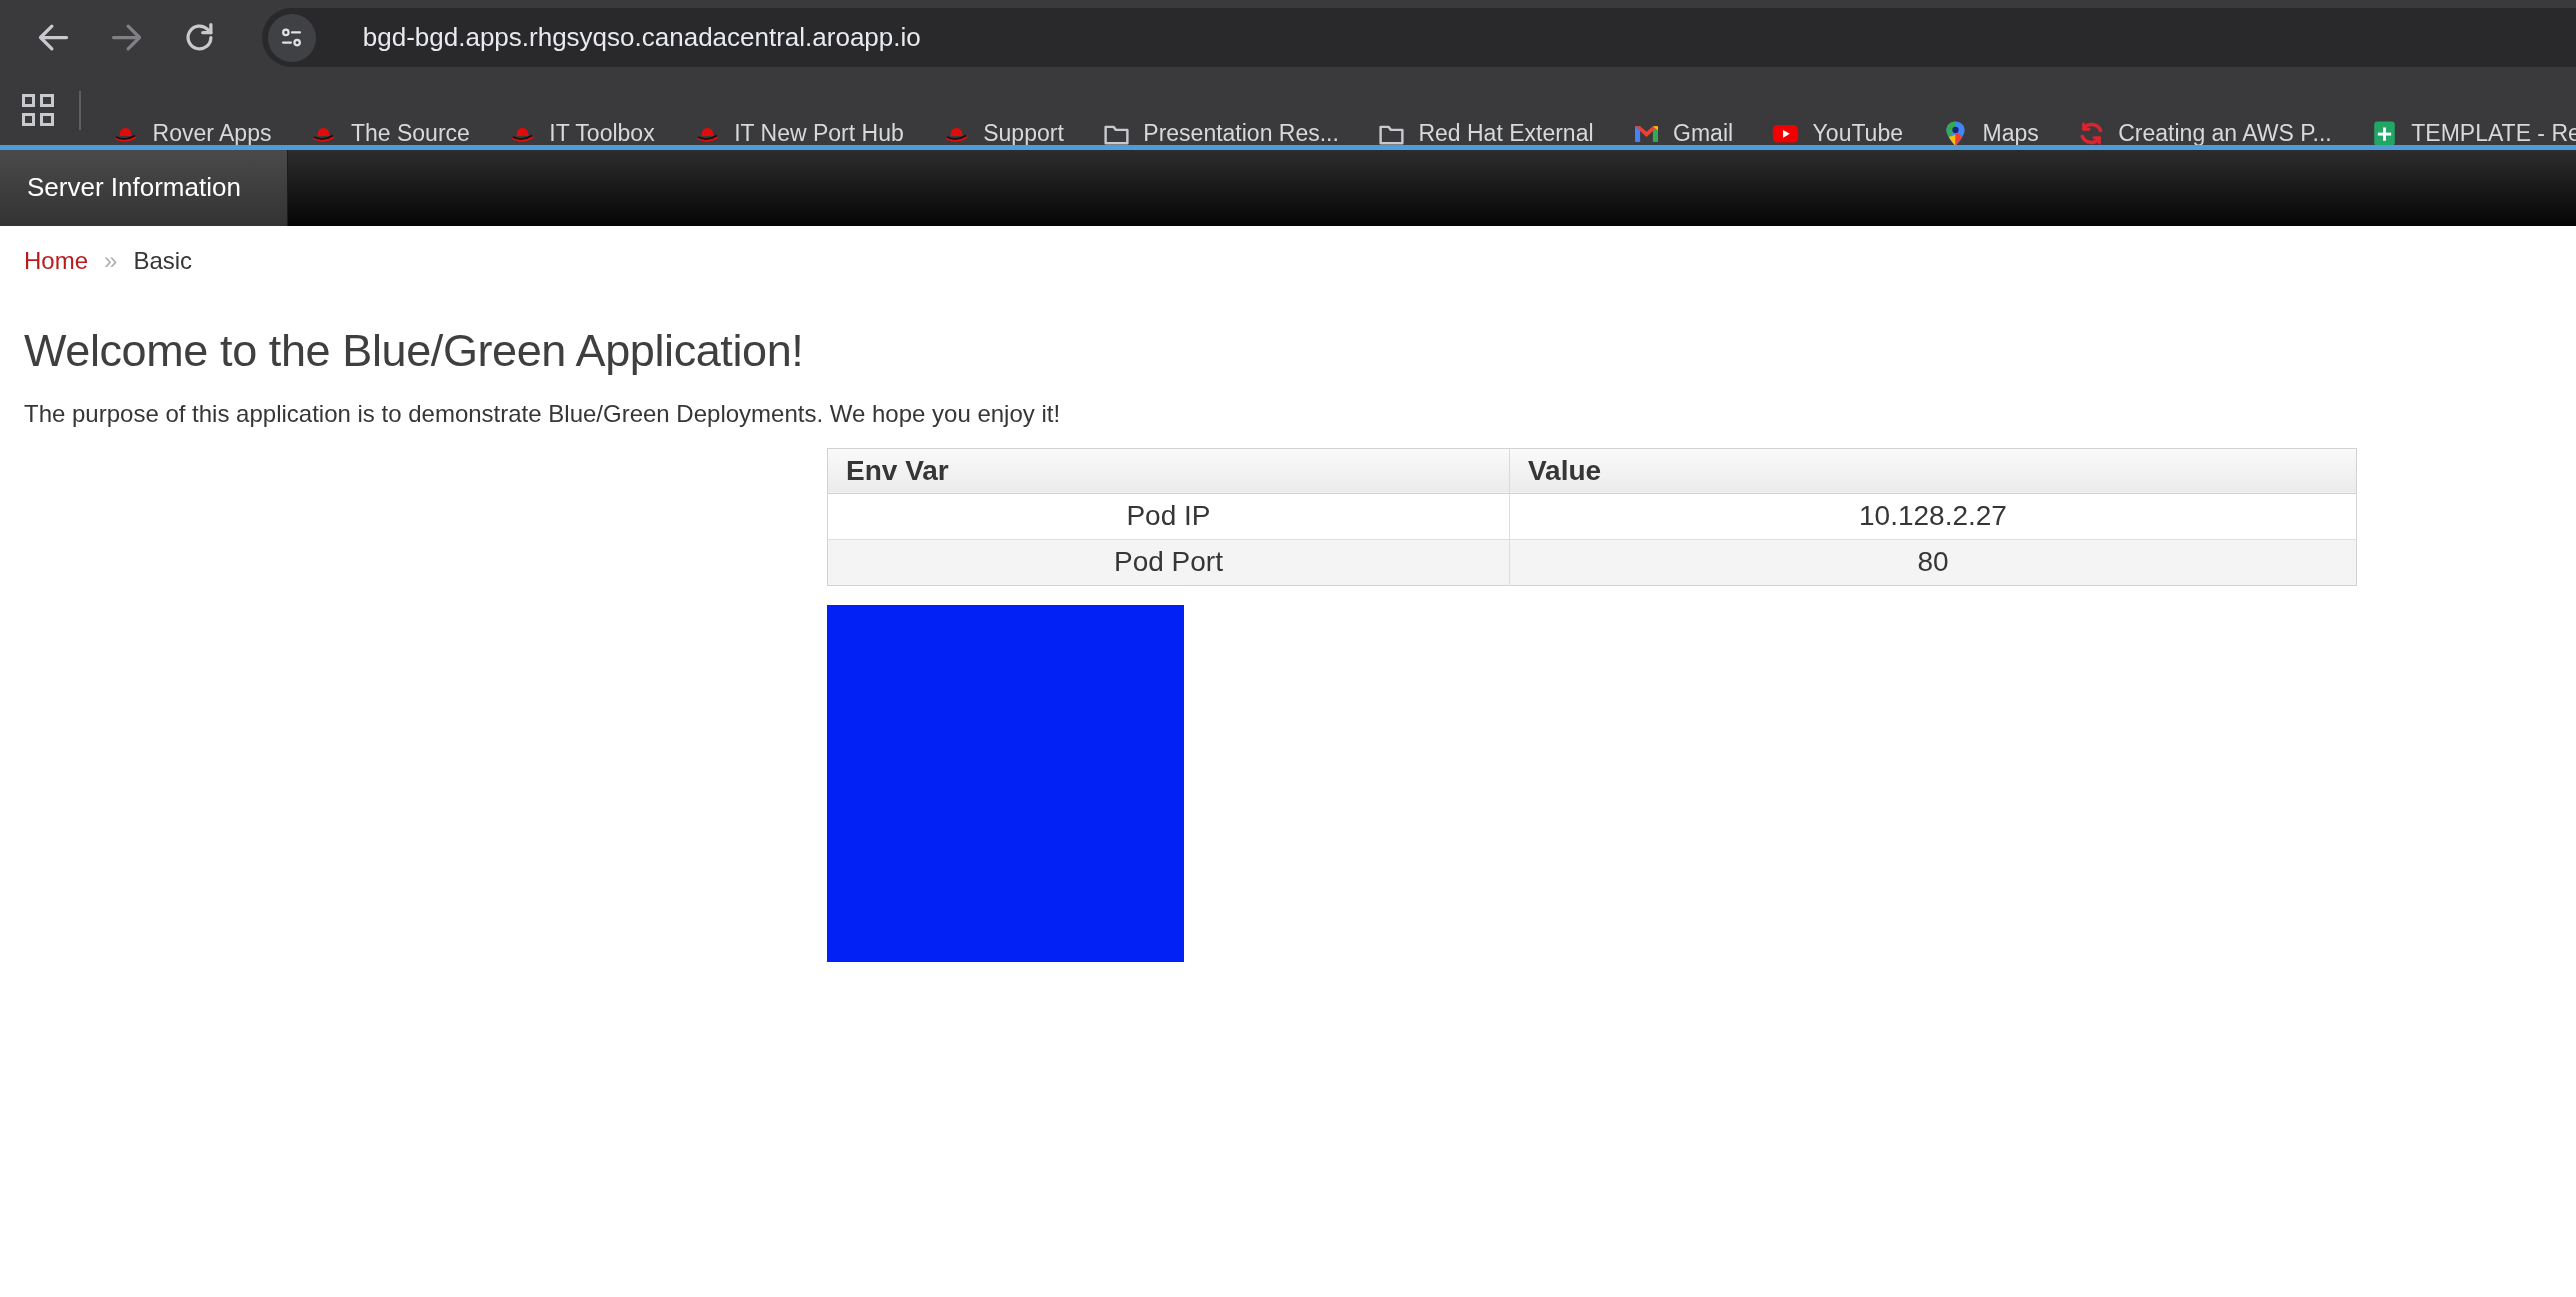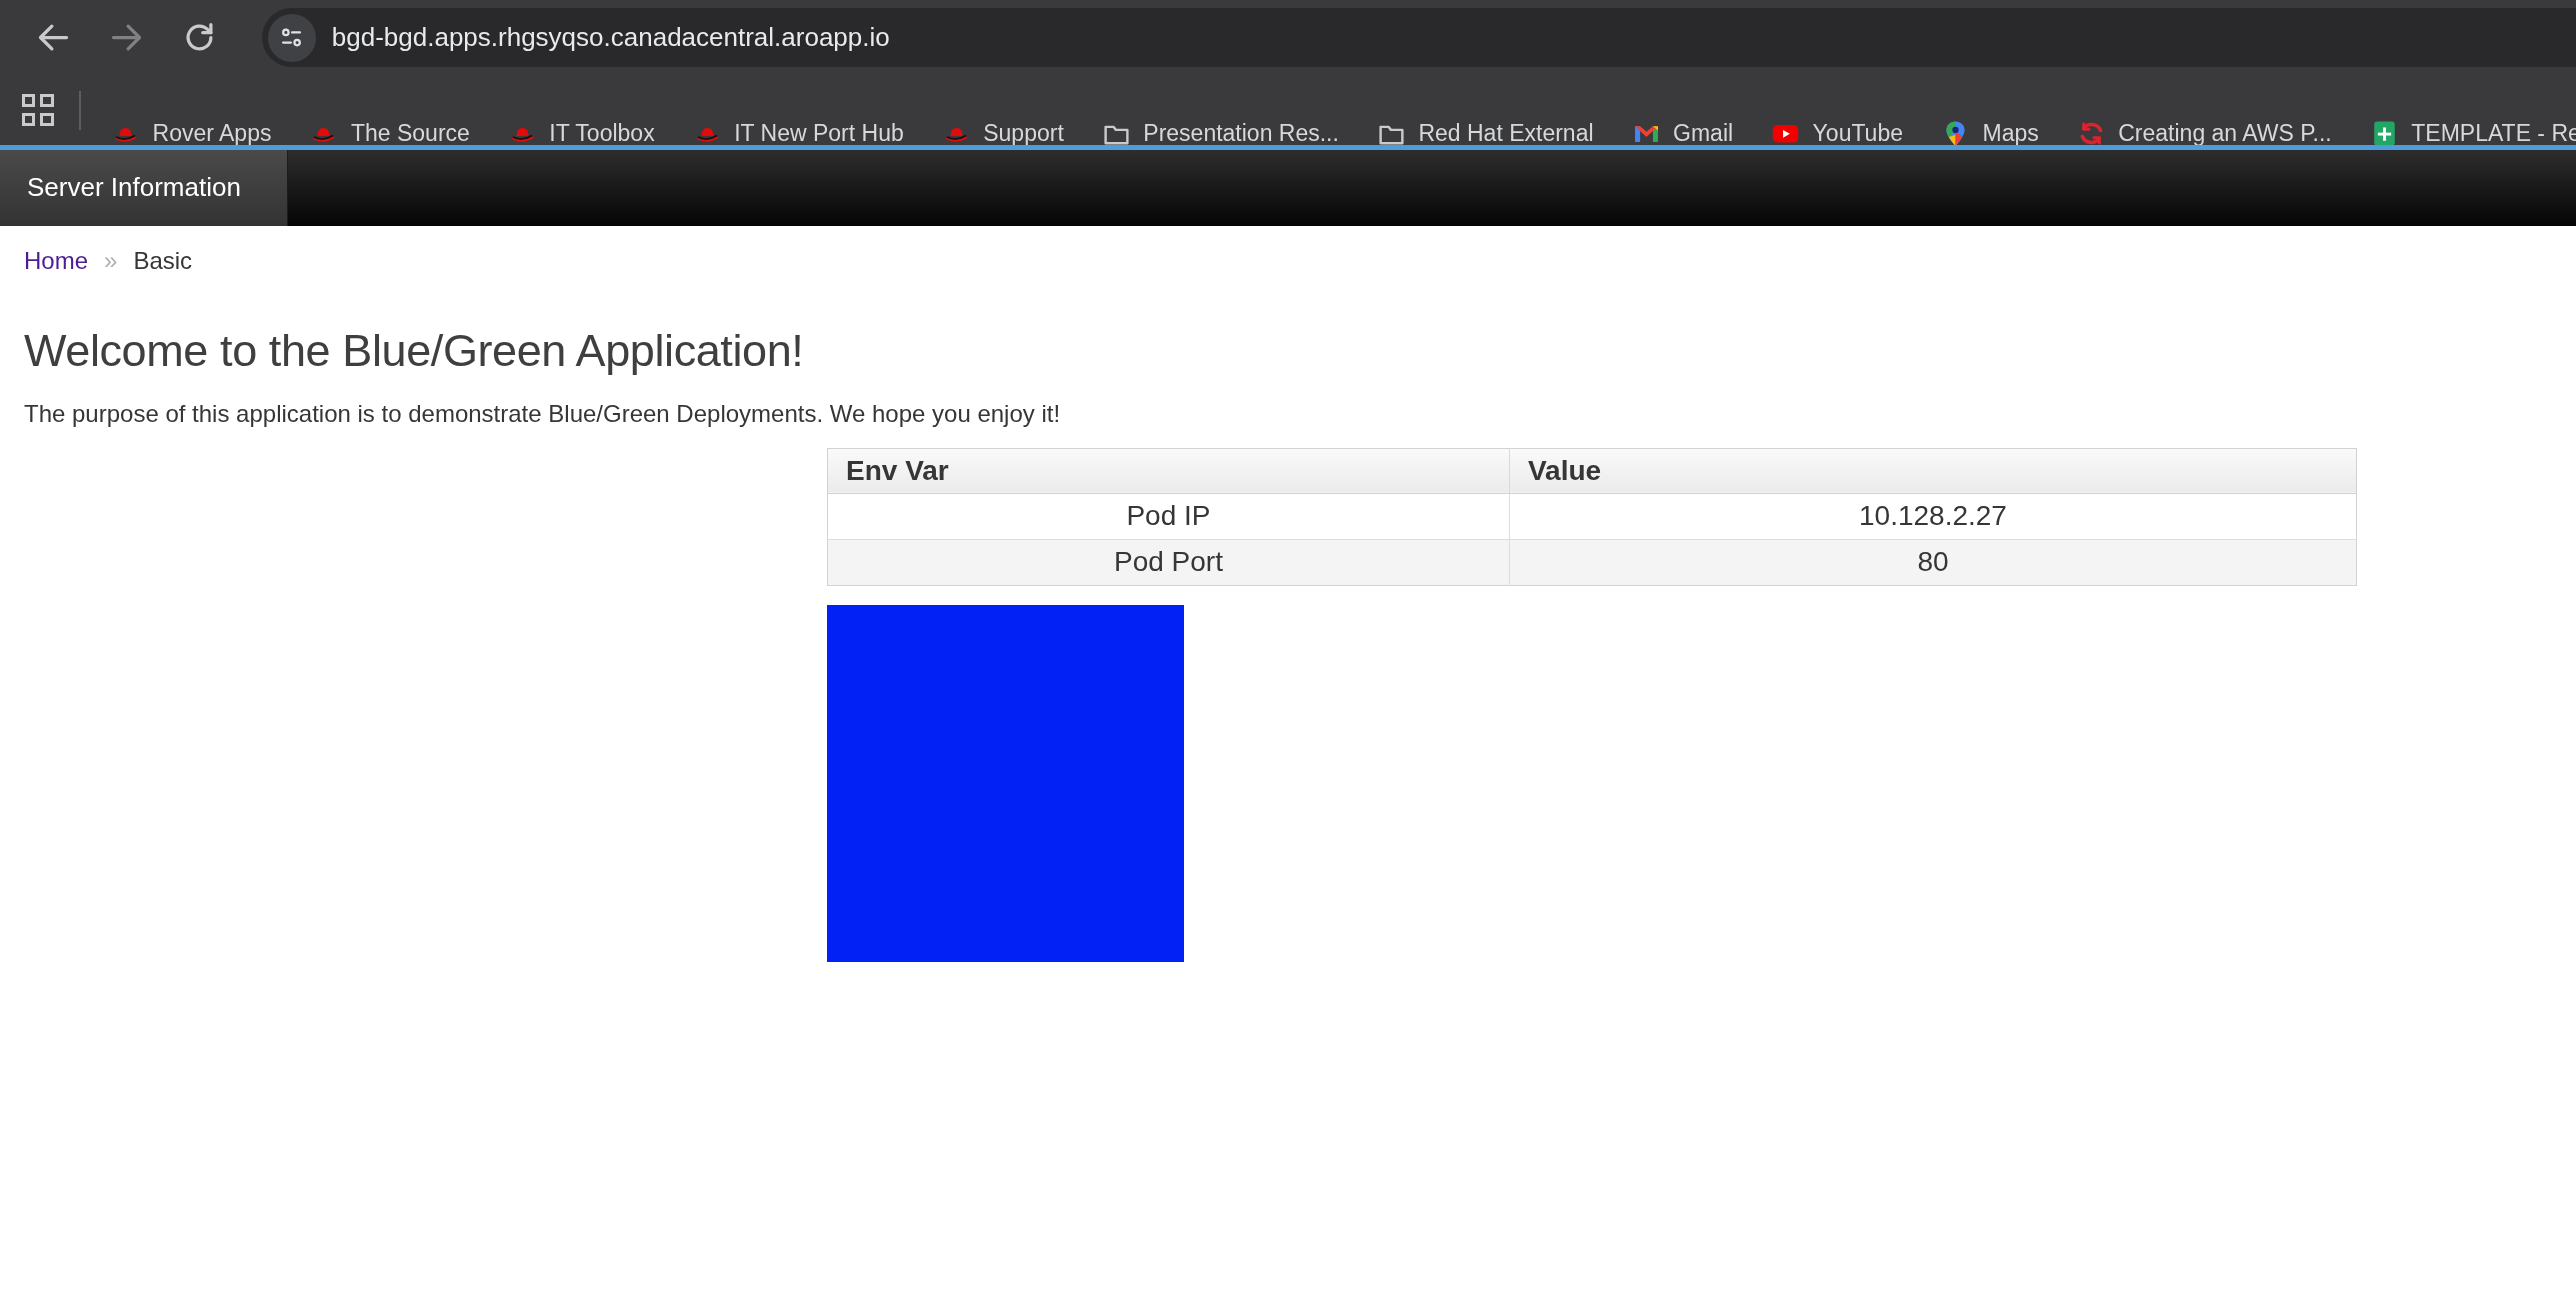--- a/index.html
+++ b/index.html
@@ -31,21 +31,21 @@
     padding-left: 6.3px;
     min-width: 0;
   }
   .site-chip {
     width: 48px; height: 48px; border-radius: 50%;
     background: #404145;
     display: flex; align-items: center; justify-content: center;
     margin-right: 16px; flex: 0 0 auto;
   }
   .url-text {
-    color: #e8eaed; font-size: 26px; white-space: nowrap;
+    color: #e8eaed; font-size: 26px; white-space: nowrap; margin-left: 31px;
   }
 
   
   .bookmarks {
     height: 70px; background: #3a3a3d;
     display: flex; align-items: center;
     padding-left: 21.5px;
     overflow: hidden;
   }
   .apps-grid {
@@ -77,21 +77,21 @@
     width: 288px; height: 100%;
     background: linear-gradient(#4a4a4a, #333333);
     border-right: 0.9px solid #1c1c1c;
     color: #ffffff; font-size: 26px;
     display: flex; align-items: center;
     padding-left: 27px;
   }
 
   .page { padding: 21.5px 0 0 24px; }
   .breadcrumb { font-size: 24px; display: flex; align-items: center; }
-  .breadcrumb .home { color: #4c1d95; text-decoration: none; }
+  .breadcrumb .home { color: #b91c1c; text-decoration: none; }
   .breadcrumb .sep { color: #b0b0b0; margin: 0 16px; }
   .breadcrumb .current { color: #363636; }
 
   .page-title {
     margin: 50px 0 0 0;
     font-size: 45px; font-weight: 300; color: #3f3f3f;
     letter-spacing: -0.4px;
   }
   .intro { margin: 23px 0 0 0; font-size: 24px; color: #363636; }
 

